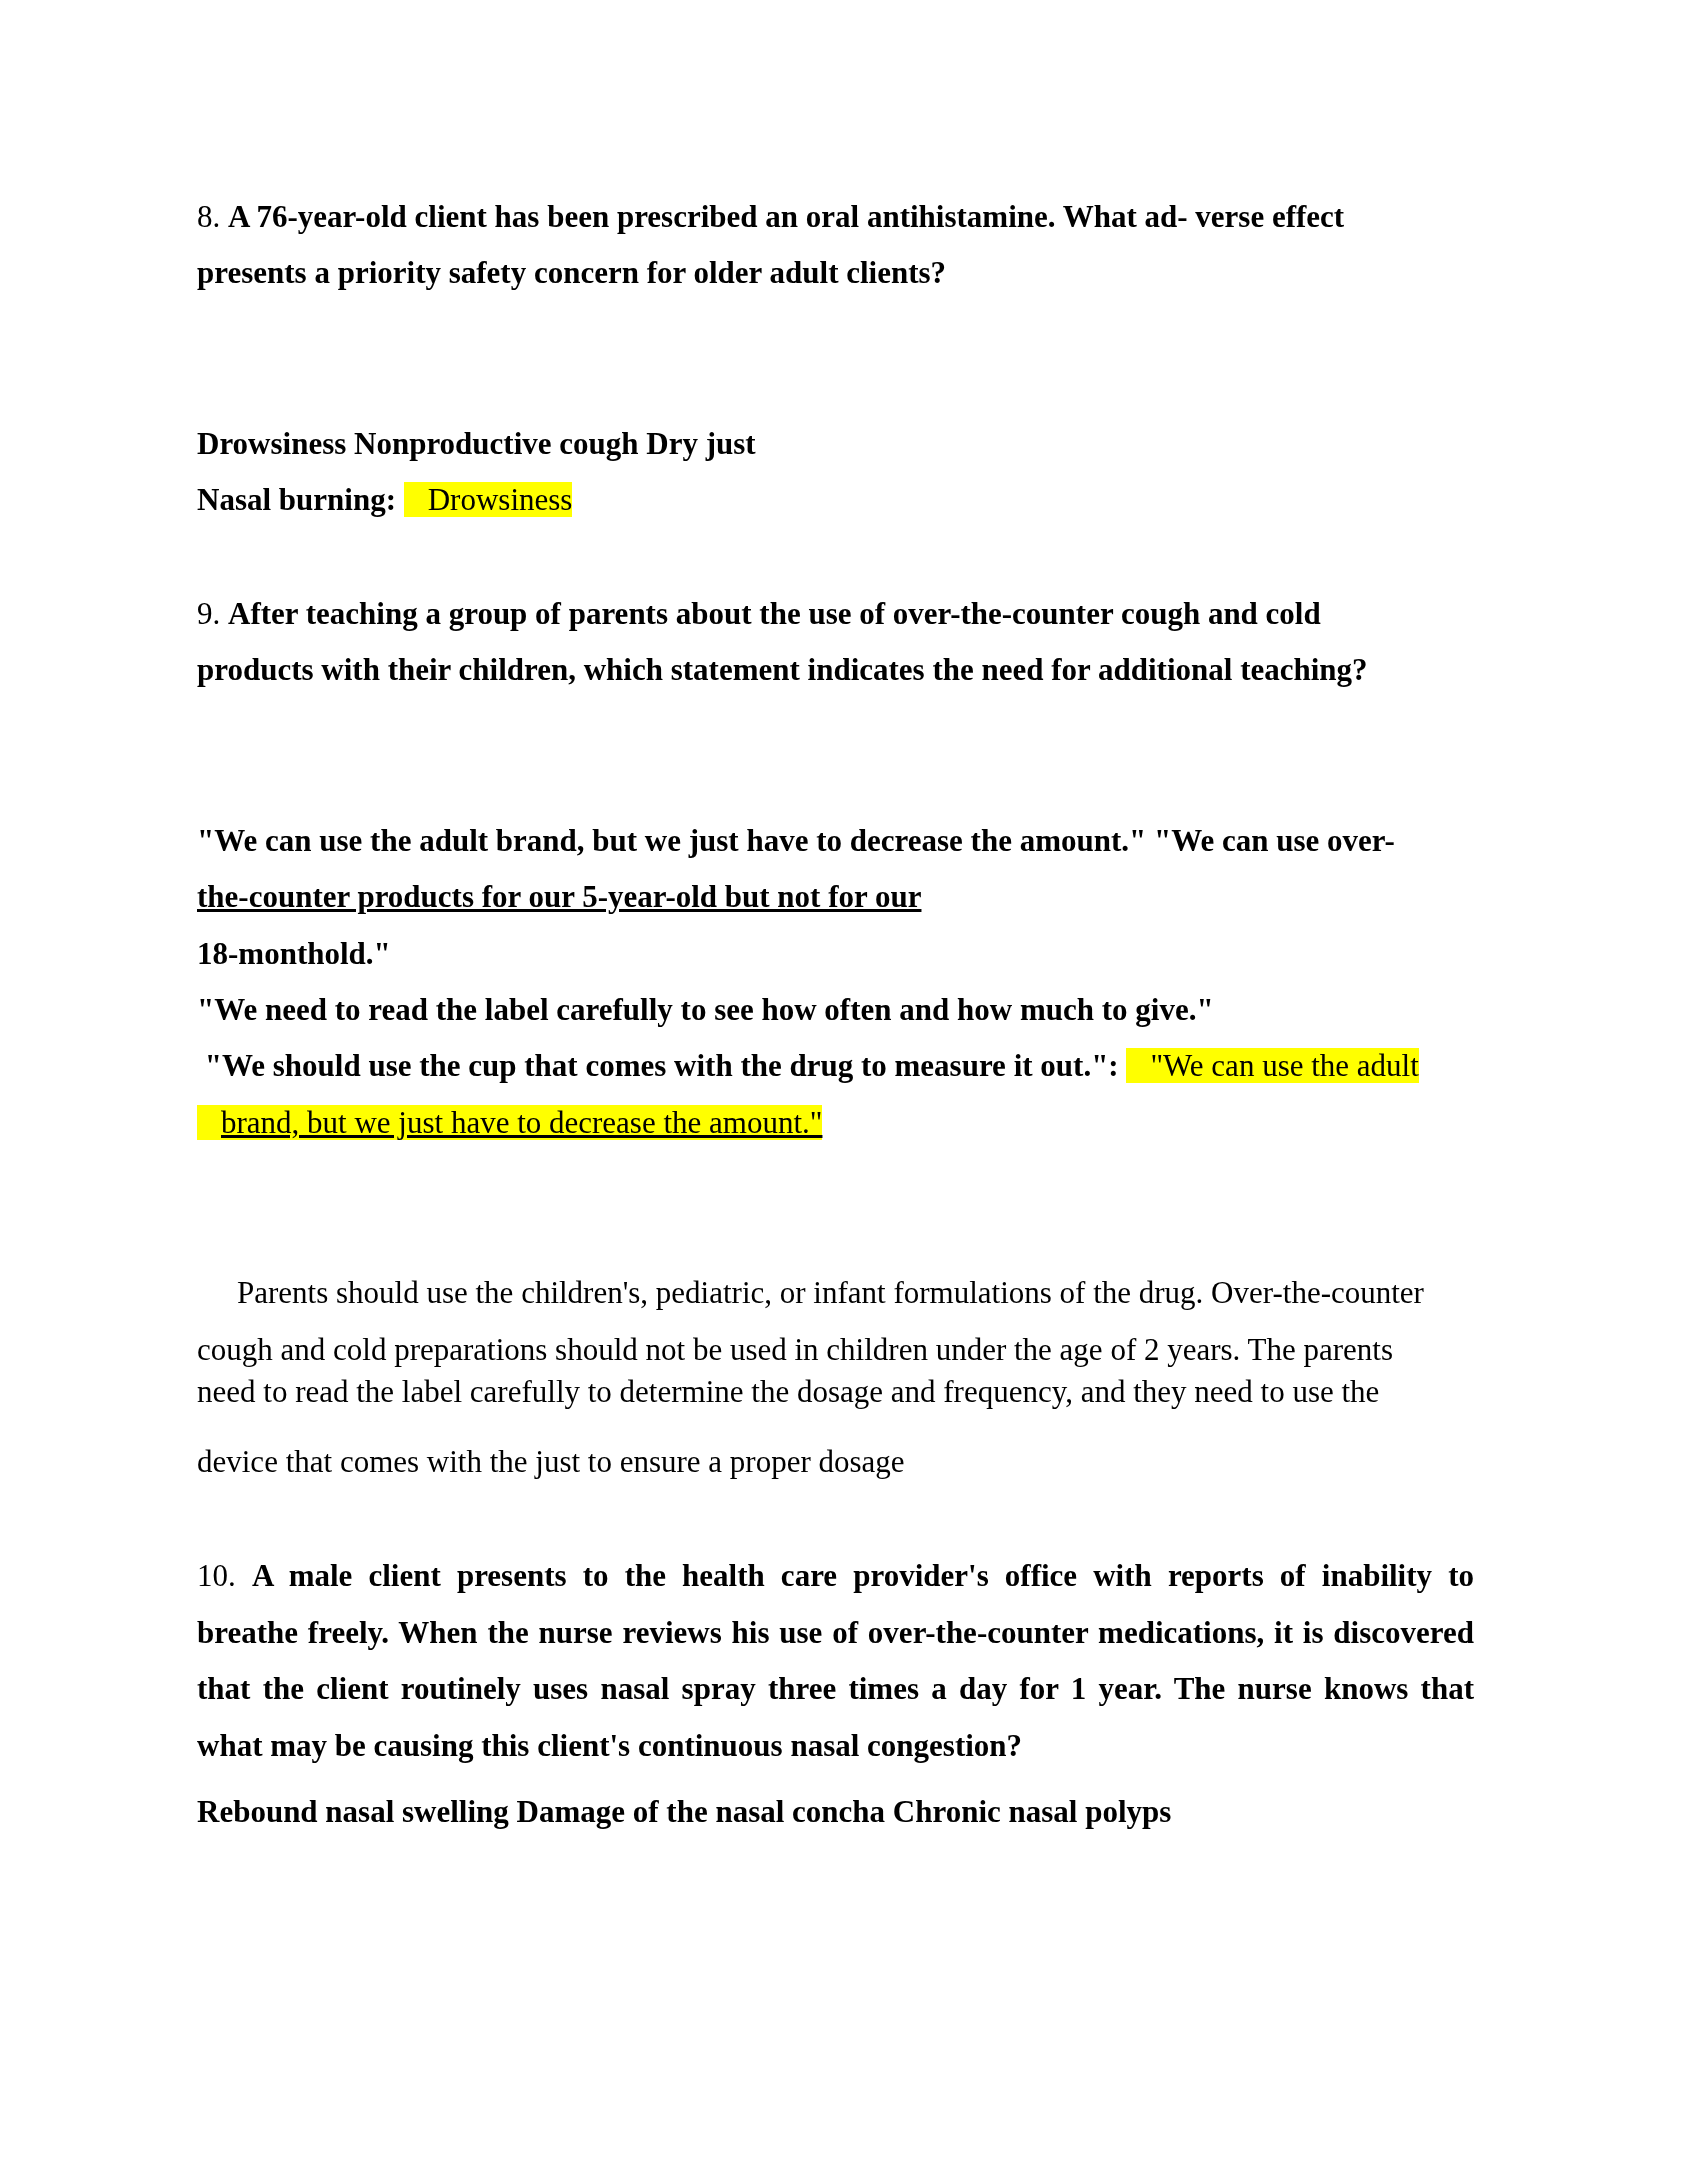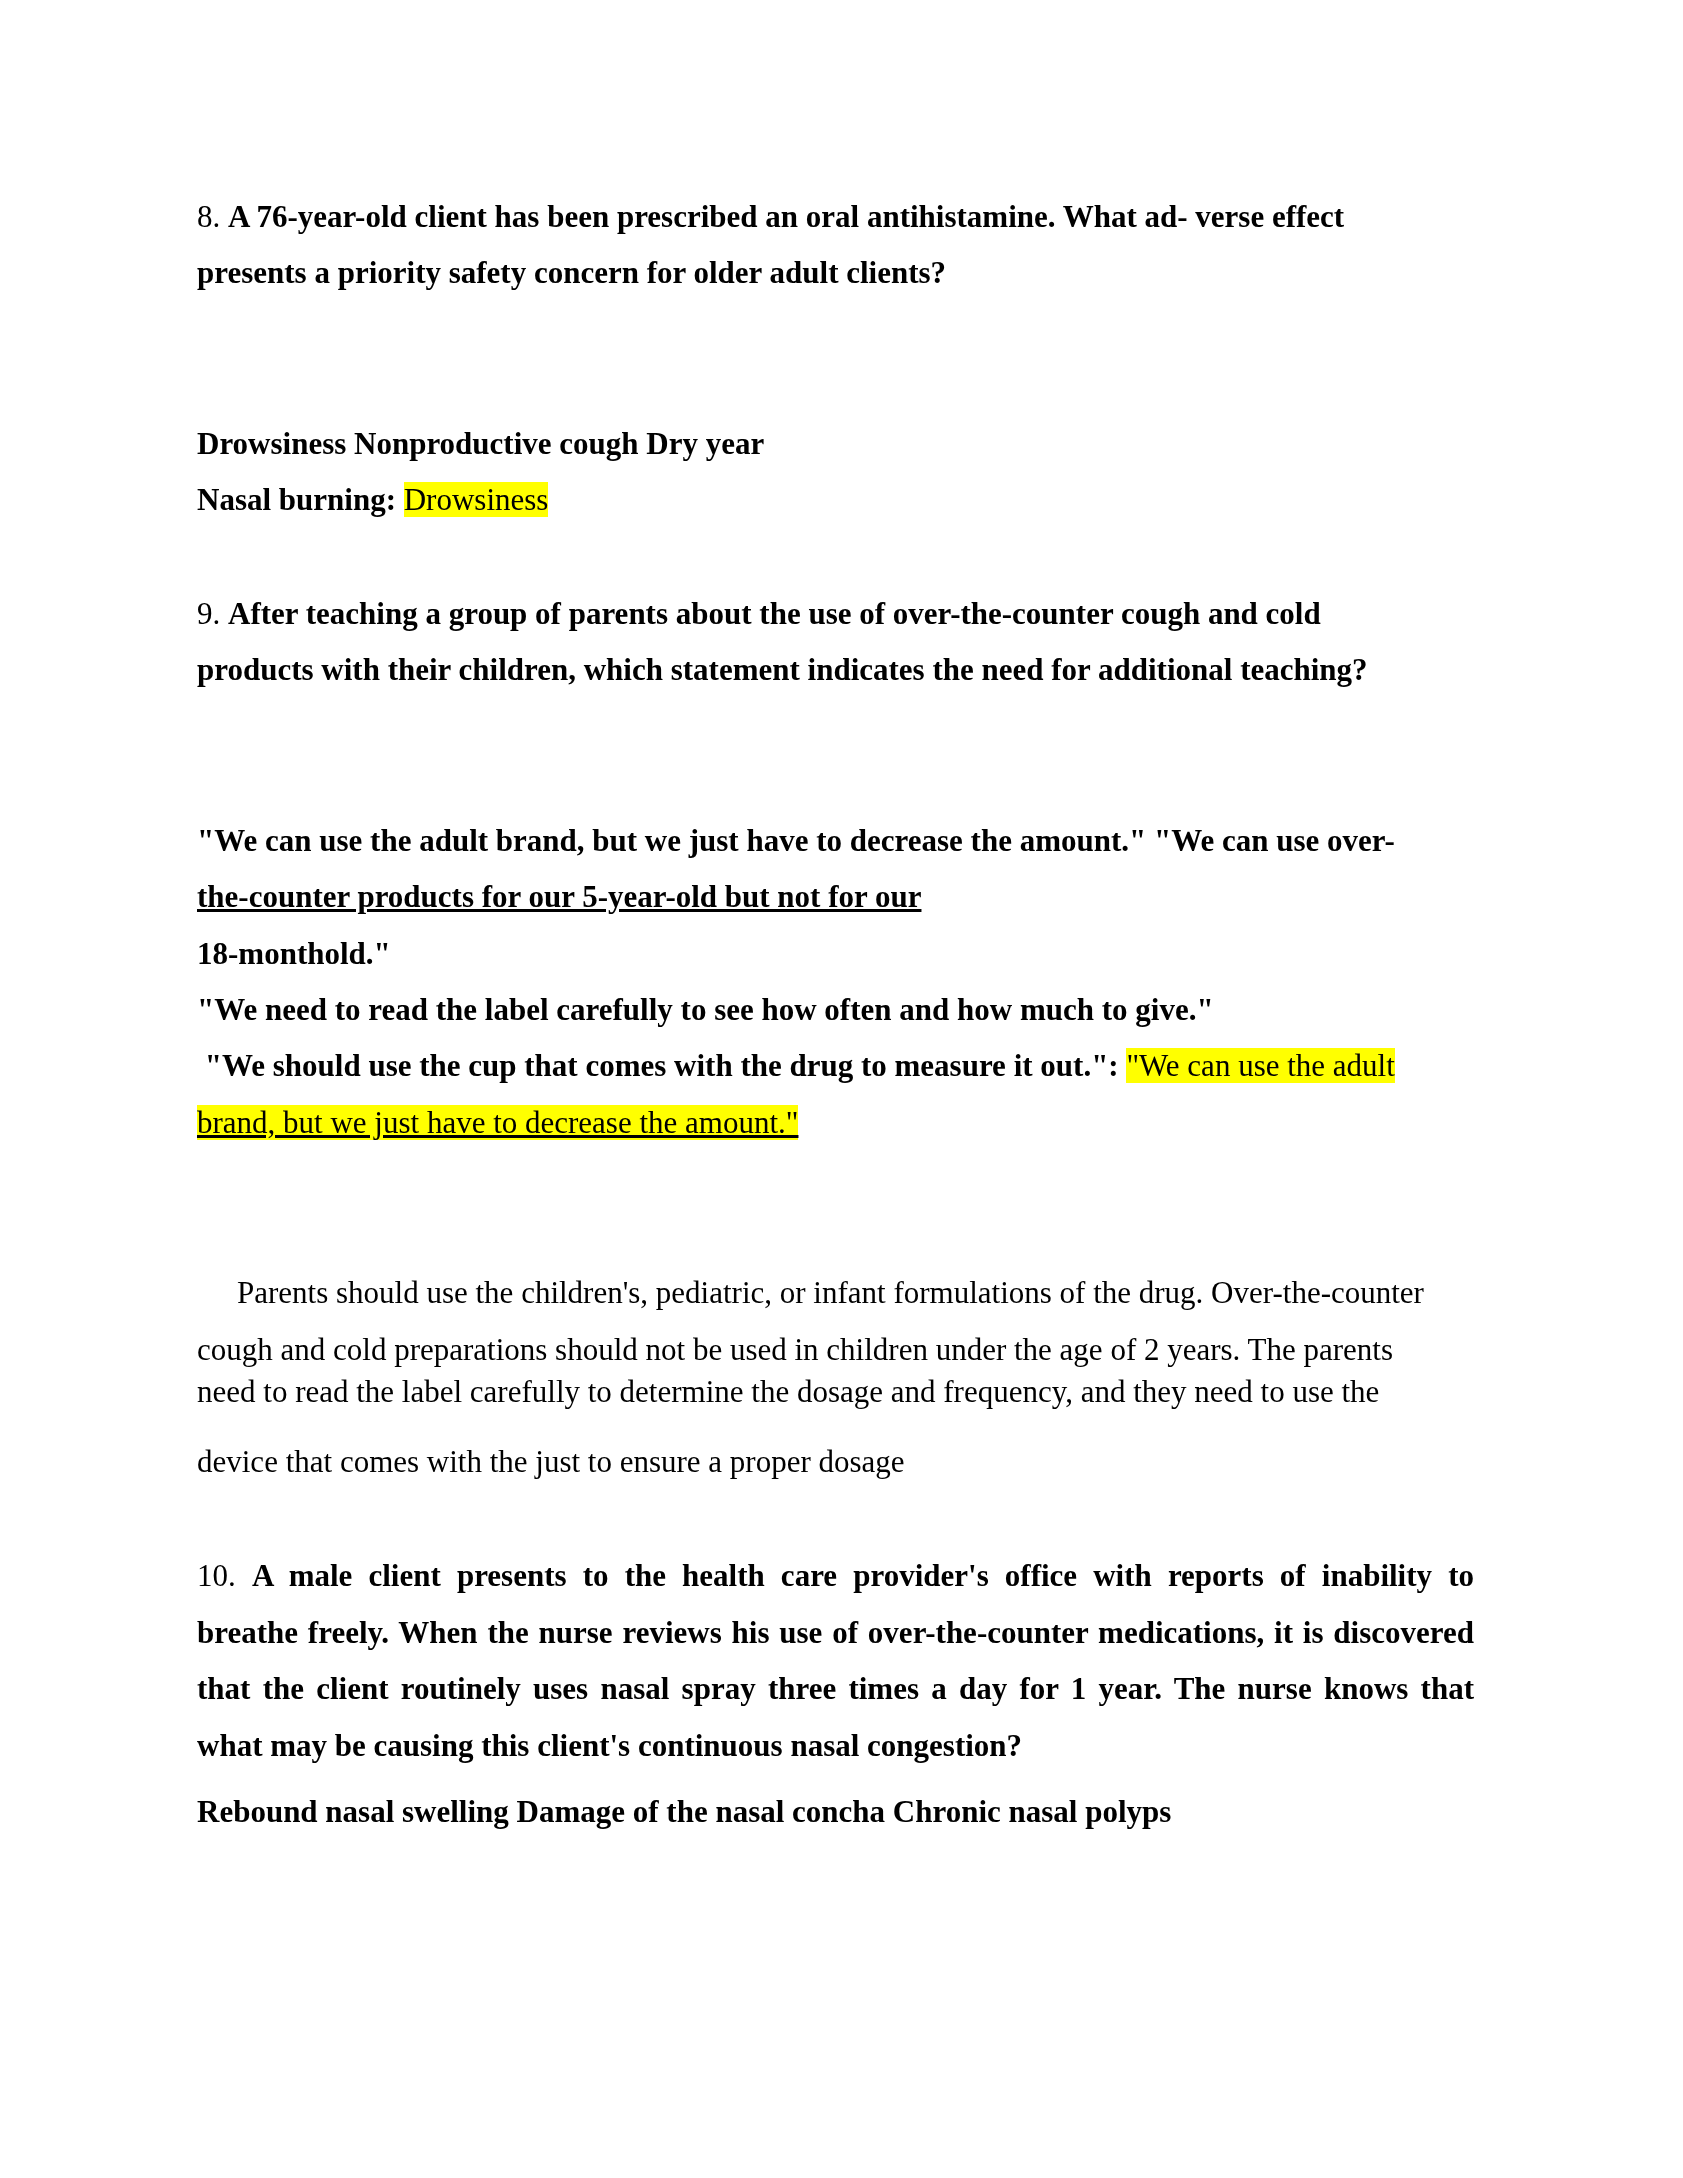--- a/index.html
+++ b/index.html
@@ -1,31 +1,31 @@
 <!DOCTYPE html>
 <html><head>
   <meta charset="utf-8">
   <style>
     html, body { margin: 0; padding: 0; background: #ffffff; }
     body { width: 1683px; height: 2178px; position: relative; overflow: hidden;
            font-family: "Liberation Serif", "DejaVu Serif", serif; color: #000; }
     .line { position: absolute; left: 197px; font-size: 31px; line-height: 40px; white-space: nowrap; }
     .b { font-weight: bold; }
-    .hl { background: #ffff00; font-weight: normal; }
+    .hl { background: #ffff00; font-weight: normal; padding-left: 24px; }
     .just { width: 1277px; text-align: justify; text-align-last: justify; white-space: normal; }
   </style>
 </head>
 <body>
 
 <div>
 
   <div class="line" style="top:197px;"><span>8. </span><span class="b">A 76-year-old client has been prescribed an oral antihistamine. What ad- verse effect</span></div>
   <div class="line b" style="top:253px;">presents a priority safety concern for older adult clients?</div>
 
-  <div class="line b" style="top:424px;">Drowsiness Nonproductive cough Dry year</div>
+  <div class="line b" style="top:424px;">Drowsiness Nonproductive cough Dry just</div>
   <div class="line" style="top:480px;"><span class="b">Nasal burning: </span><span class="hl">Drowsiness</span></div>
 
   <div class="line" style="top:594px;"><span>9. </span><span class="b">After teaching a group of parents about the use of over-the-counter cough and cold</span></div>
   <div class="line b" style="top:650px;">products with their children, which statement indicates the need for additional teaching?</div>
 
   <div class="line b" style="top:821px;">"We can use the adult brand, but we just have to decrease the amount." "We can use over-</div>
   <div class="line b" style="top:877px;text-decoration:underline;">the-counter products for our 5-year-old but not for our</div>
   <div class="line b" style="top:934px;">18-monthold."</div>
   <div class="line b" style="top:990px;">"We need to read the label carefully to see how often and how much to give."</div>
   <div class="line" style="top:1046px;"><span class="b" style="white-space:pre;"> "We should use the cup that comes with the drug to measure it out.": </span><span class="hl">"We can use the adult</span></div>

